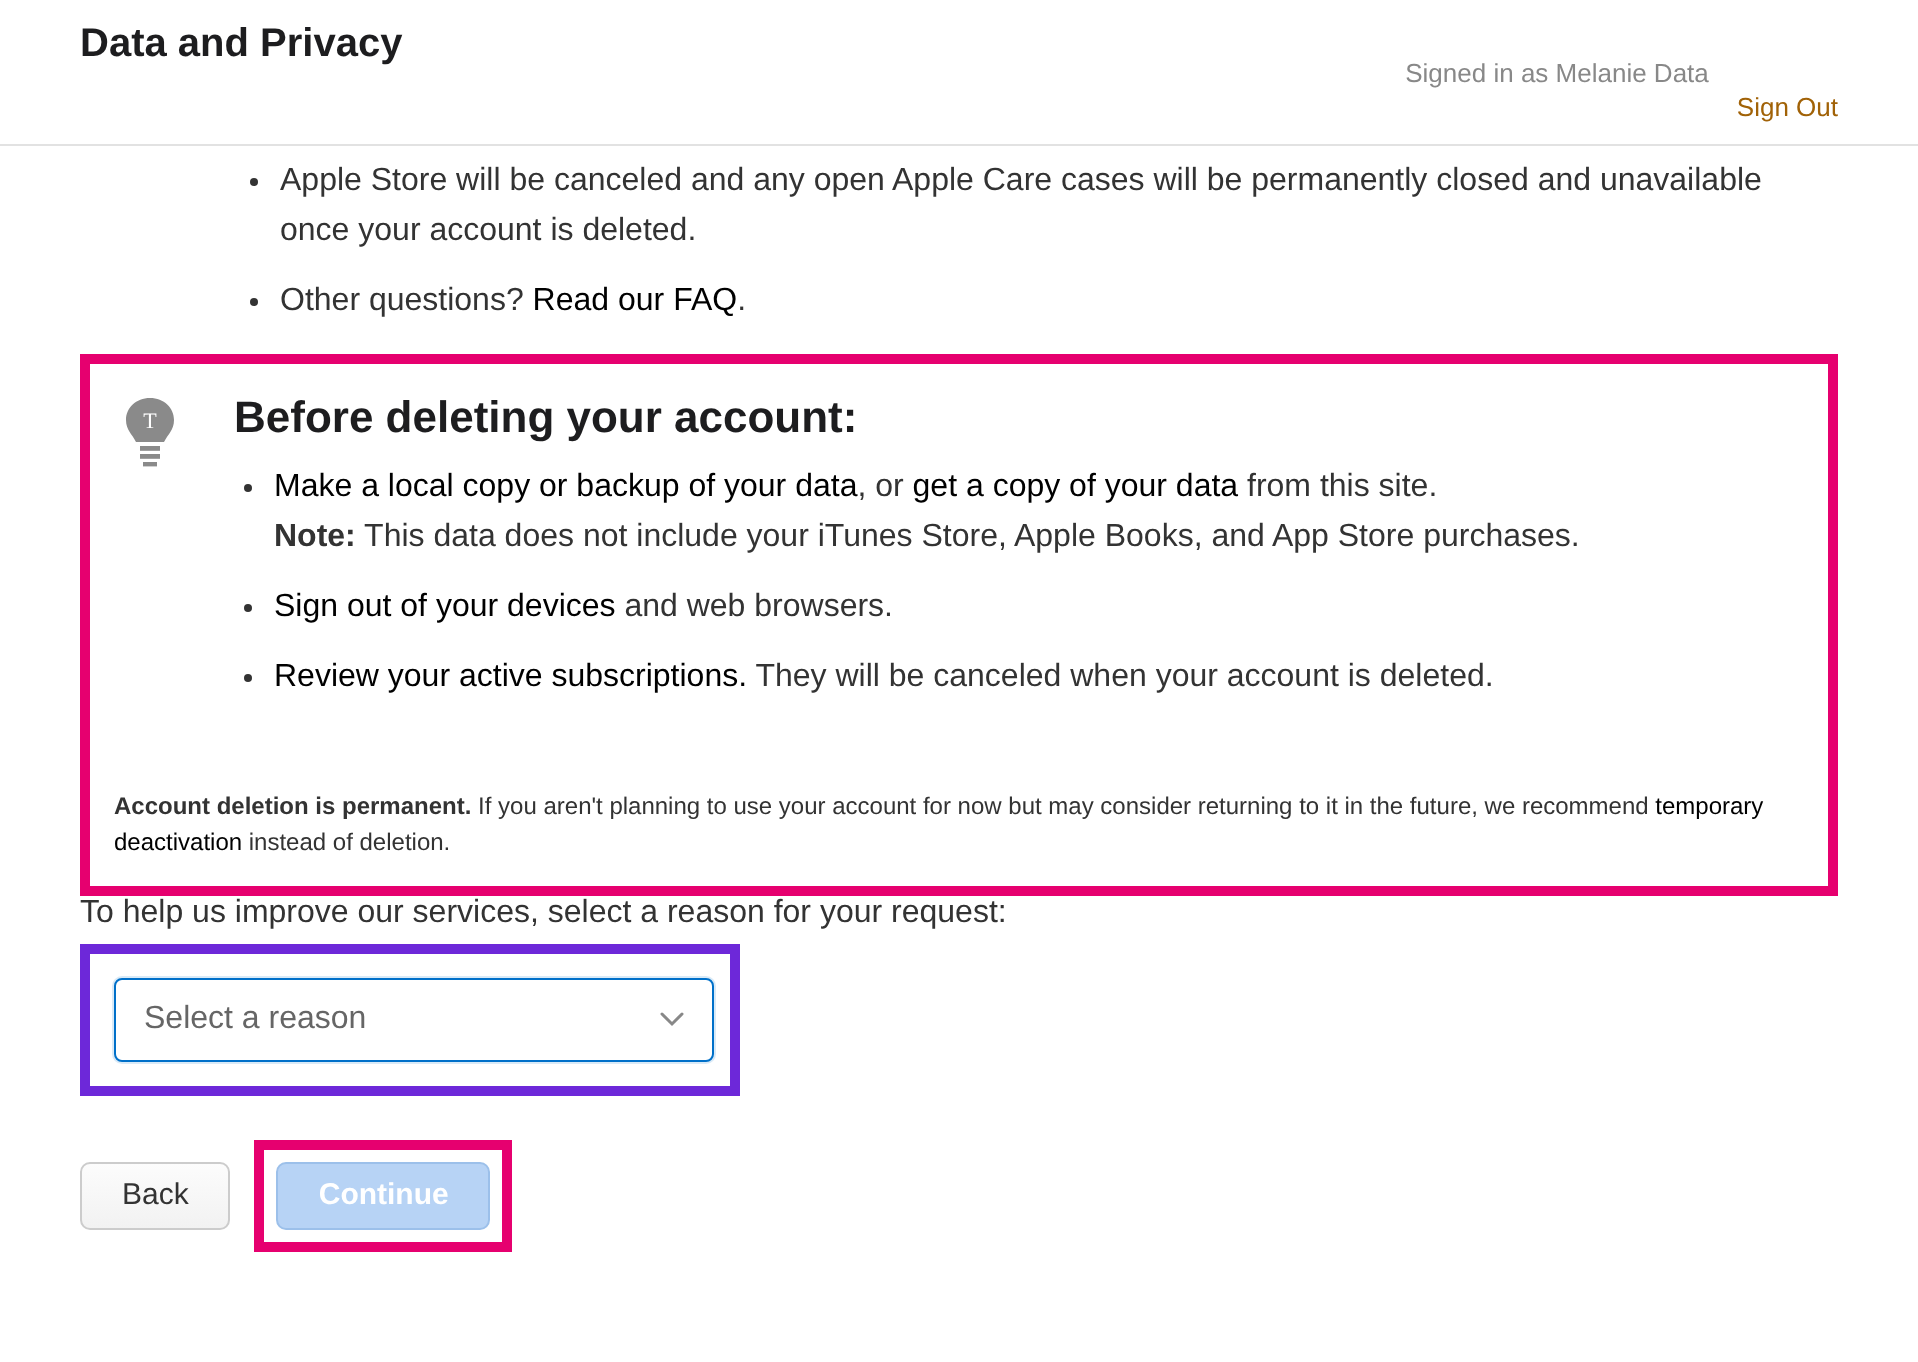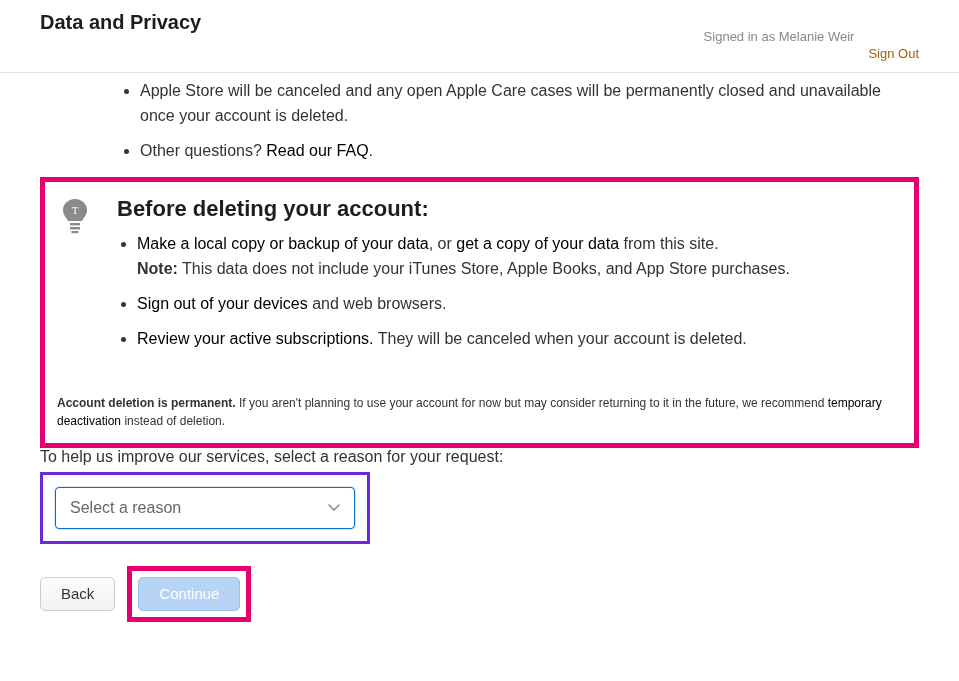--- a/index.html
+++ b/index.html
@@ -77,21 +77,21 @@
     margin-top: 32px;
     font-size: 12px;
     line-height: 1.55;
     padding: 0 2px 2px 2px;
   }
   .help-text {
     font-size: 16px;
     color: #333;
   }
   .highlight-box-2 {
-    border: 3px solid #6d28d9;
+    border: 5px solid #6d28d9;
     margin-top: 6px;
     padding: 12px 12px;
     width: 330px;
   }
   .select-reason {
     width: 300px;
     height: 42px;
     border: 1px solid #0070c9;
     border-radius: 4px;
     background: #fff;
@@ -127,33 +127,33 @@
   }
   .highlight-box-3 {
     border: 5px solid #e6006f;
     padding: 6px;
     display: inline-block;
   }
   .btn-continue {
     background: #b7d3f5;
     border: 1px solid #9cc0ea;
     color: #fff;
-    font-weight: 400;
+    font-weight: 700;
     min-width: 96px;
   }
   .chev { color:#888; font-size:13px;}
 </style>
 </head>
 <body>
 
 <div class="header">
   <div class="header-title">Data and Privacy</div>
   <div class="header-right">
     <span class="signed-in">
-      <span>Signed in as </span><span>Melanie Weir</span>
+      <span>Signed in as </span><span>Melanie Data</span>
     </span>
     <span class="sign-out">Sign Out</span>
   </div>
 </div>
 
 <div class="content">
 
   <ul class="top-list">
     <li><span>Apple Store will be canceled and any open Apple Care cases will be permanently closed and unavailable once your account is deleted.</span></li>
     <li>

